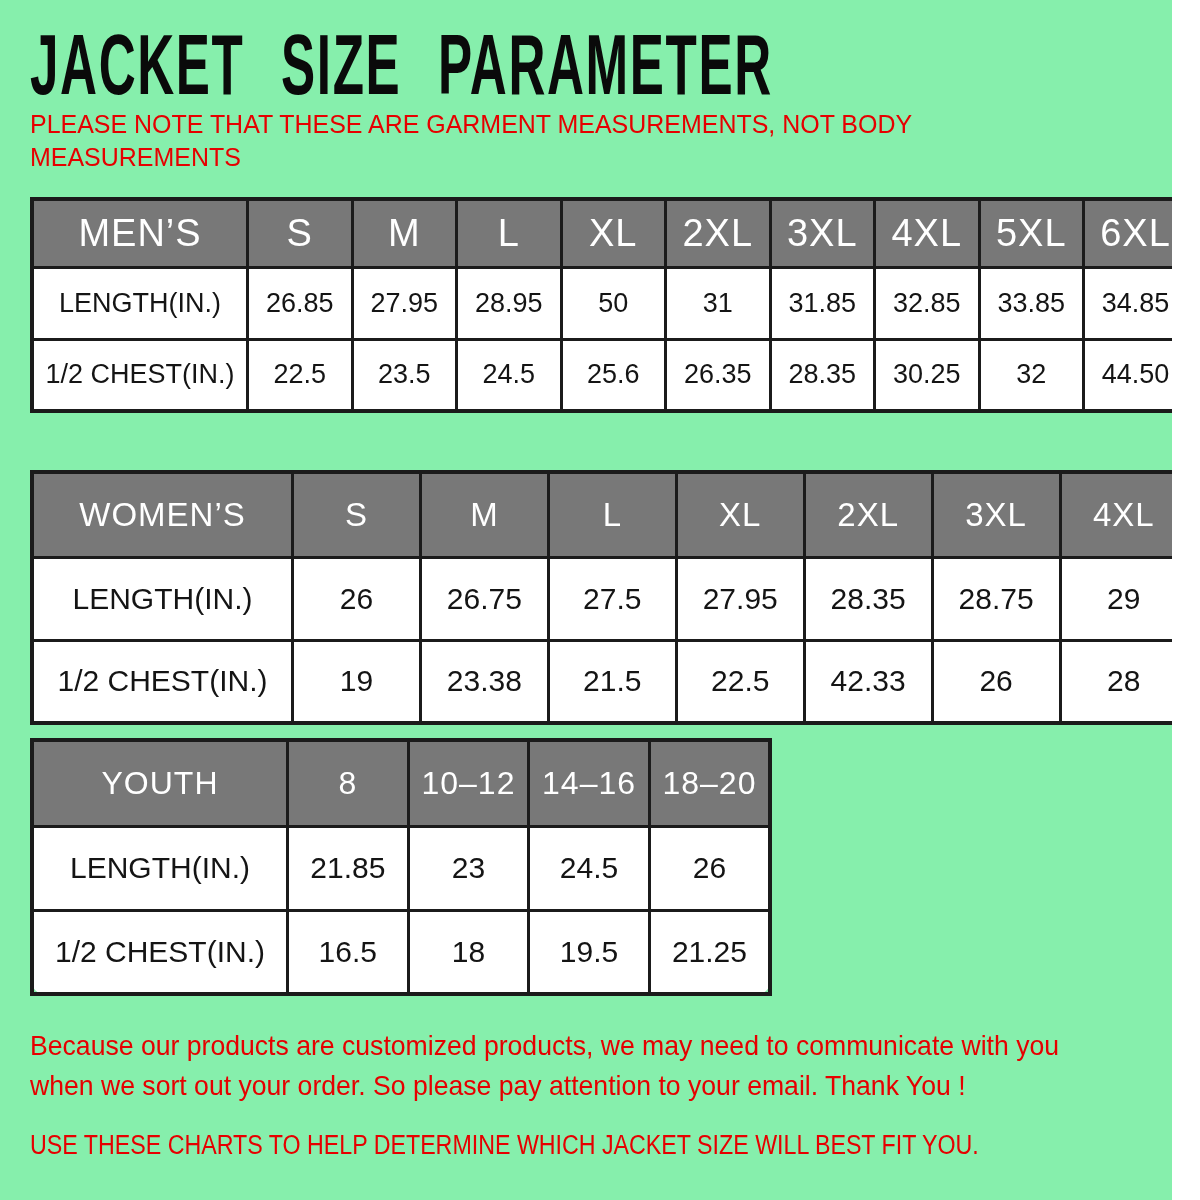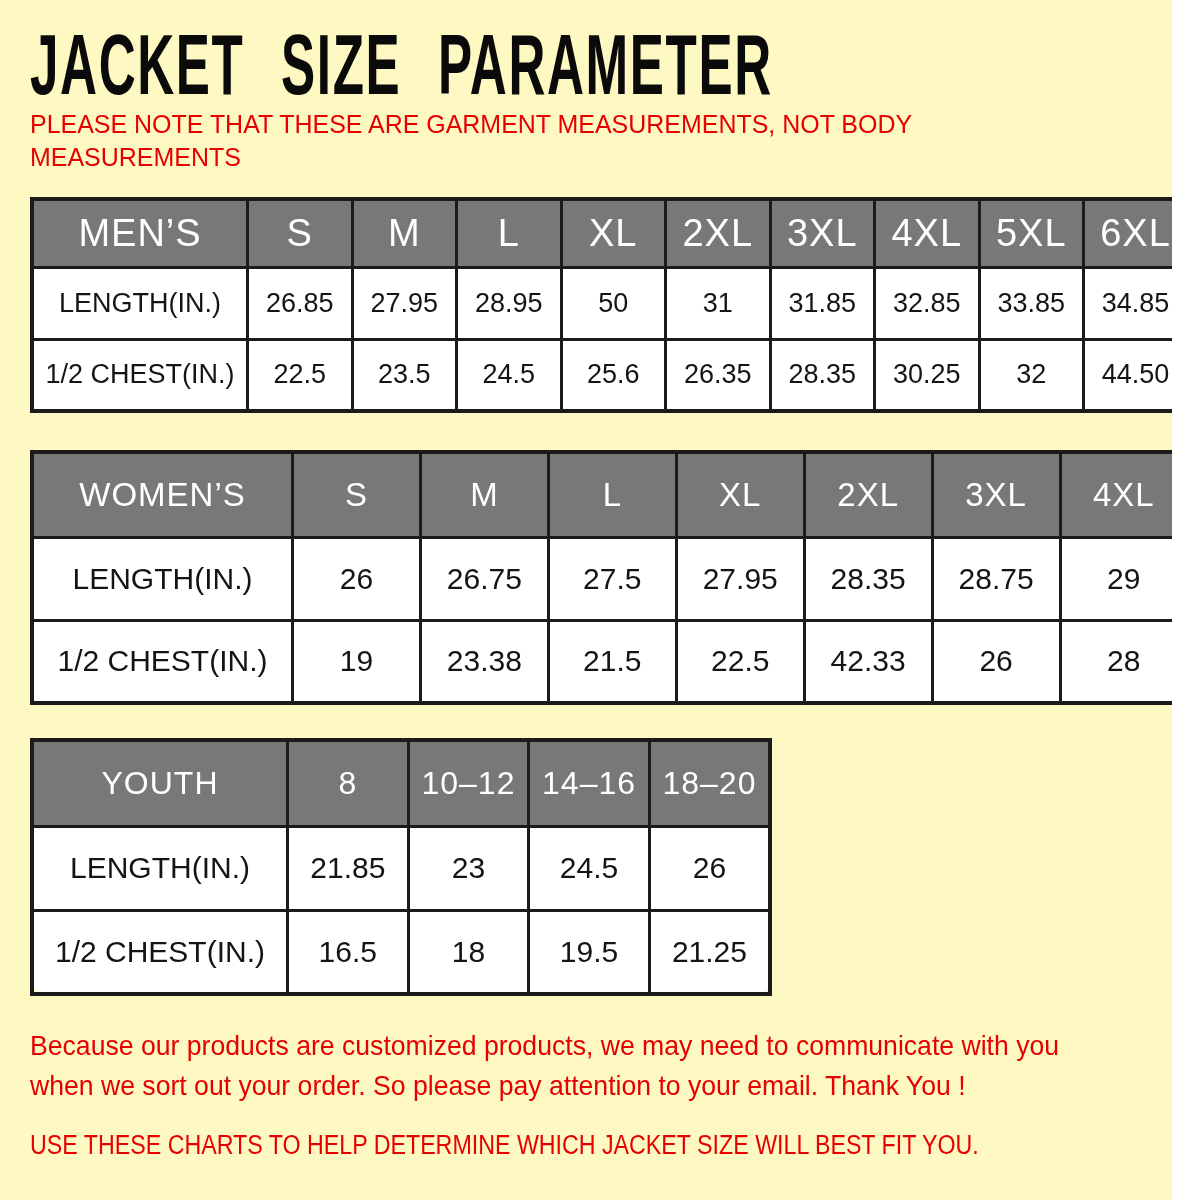--- a/index.html
+++ b/index.html
@@ -5,21 +5,21 @@
   html, body {
     margin: 0;
     padding: 0;
     background: #ffffff;
     font-family: "Liberation Sans", sans-serif;
   }
   .page {
     position: relative;
     width: 1172px;
     height: 1200px;
-    background: #fef9c3;
+    background: #86efac;
     overflow: hidden;
   }
 
   
   .title {
     position: absolute;
     top: 22px;
     left: 30px;
     margin: 0;
     height: 72px;
@@ -79,21 +79,21 @@
 
   
   .mens { top: 197px; width: 1160px; }
   .mens thead tr { height: 68px; }
   .mens tbody tr { height: 72px; }
   .mens thead th { font-size: 38px; }
   .mens tbody th, .mens tbody td { font-size: 27px; }
   .mens .label-col { width: 212px; }
 
   
-  .womens { top: 450px; width: 1160px; }
+  .womens { top: 470px; width: 1160px; }
   .womens thead tr { height: 85px; }
   .womens tbody tr { height: 83px; }
   .womens thead th { font-size: 33px; }
   .womens tbody th, .womens tbody td { font-size: 30px; }
   .womens .label-col { width: 257px; }
 
   
   .youth { top: 738px; width: 742px; border-radius: 19px; }
   .youth thead tr { height: 86px; }
   .youth tbody tr { height: 84px; }

